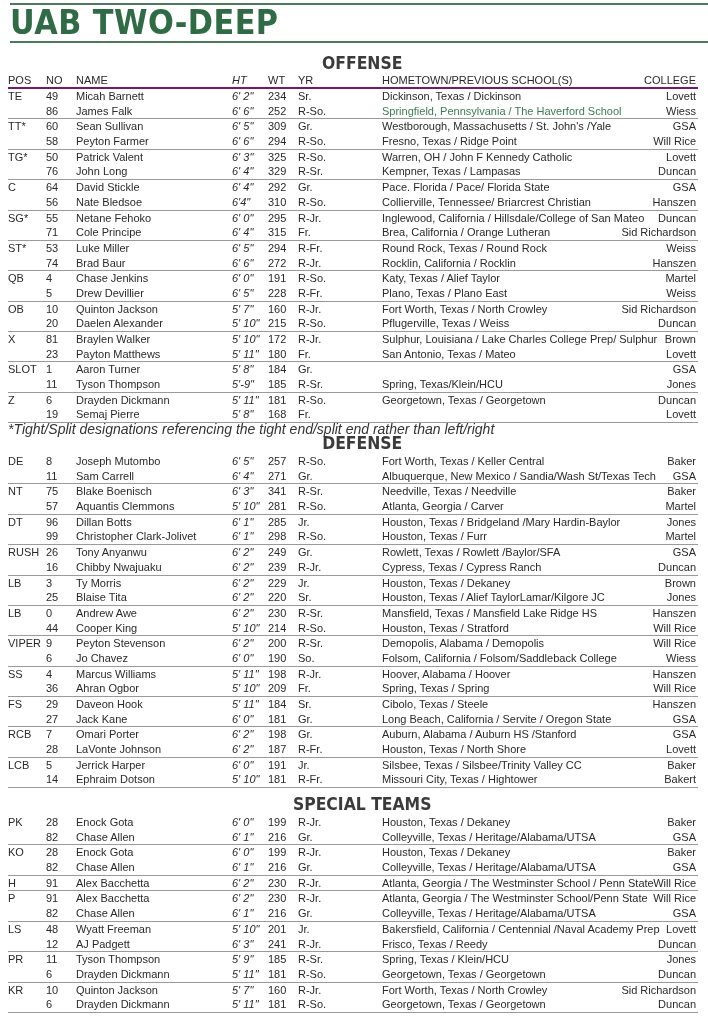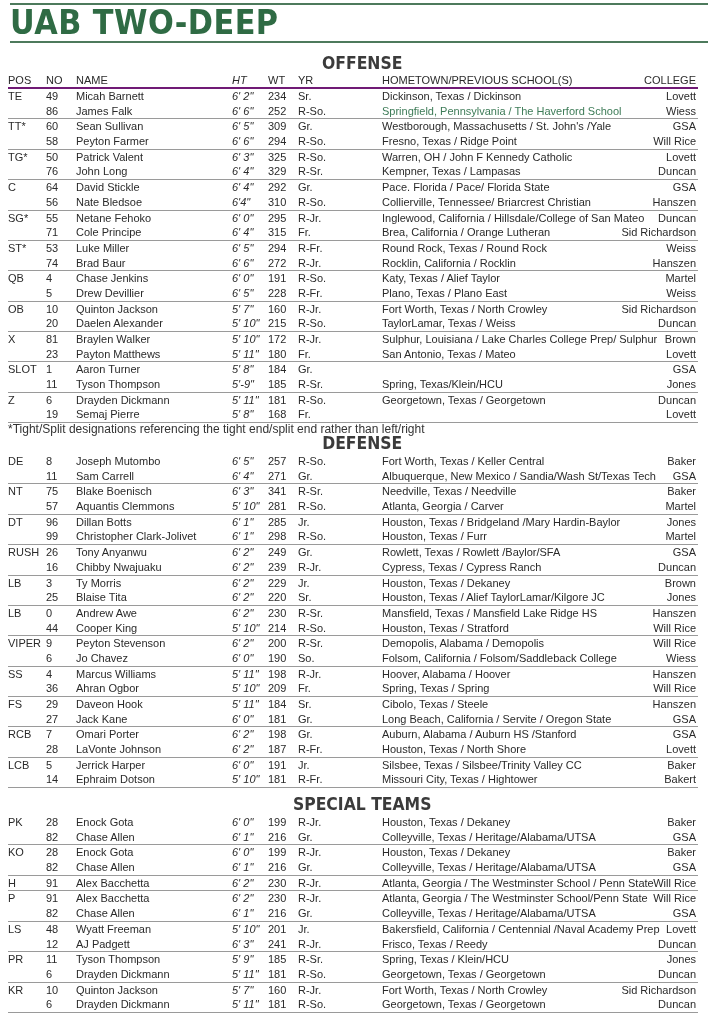--- a/index.html
+++ b/index.html
@@ -31,21 +31,21 @@
   .group { border-bottom: 1px solid #9a9a9a; }
   .c-pos { left: 0; }
   .c-no { left: 38px; width: 20px; text-align: left; }
   .c-name { left: 68px; }
   .c-ht { left: 224px; font-style: italic; }
   .c-wt { left: 260px; }
   .c-yr { left: 290px; }
   .c-home { left: 354px; margin-left: 20px; }
   .c-col { right: 2px; text-align: center; }
   .green { color: #3d7b57; }
-  .footnote { font-size: 12px; color: #333; height: 12px; line-height: 12px; }
+  .footnote { font-size: 14px; font-style: italic; color: #333; height: 12px; line-height: 12px; }
 </style>
 </head>
 <body>
 
 <div class="top-rule"></div>
 <div class="title">UAB TWO-DEEP</div>
 <div class="title-rule"></div>
 
 <div class="section" id="sec-offense" style="top:52px;">
   <div class="section-title">OFFENSE</div>
@@ -225,21 +225,21 @@
           <span class="c-home">Fort Worth, Texas / North Crowley</span>
           <span class="c-col">Sid Richardson</span>
         </div>
         <div class="row">
           <span class="c-pos"></span>
           <span class="c-no">20</span>
           <span class="c-name">Daelen Alexander</span>
           <span class="c-ht">5' 10"</span>
           <span class="c-wt">215</span>
           <span class="c-yr">R-So.</span>
-          <span class="c-home">TaylorLamar, Texas / Weiss</span>
+          <span class="c-home">Pflugerville, Texas / Weiss</span>
           <span class="c-col">Duncan</span>
         </div>
       </div>
       <div class="group">
         <div class="row">
           <span class="c-pos">X</span>
           <span class="c-no">81</span>
           <span class="c-name">Braylen Walker</span>
           <span class="c-ht">5' 10"</span>
           <span class="c-wt">172</span>

